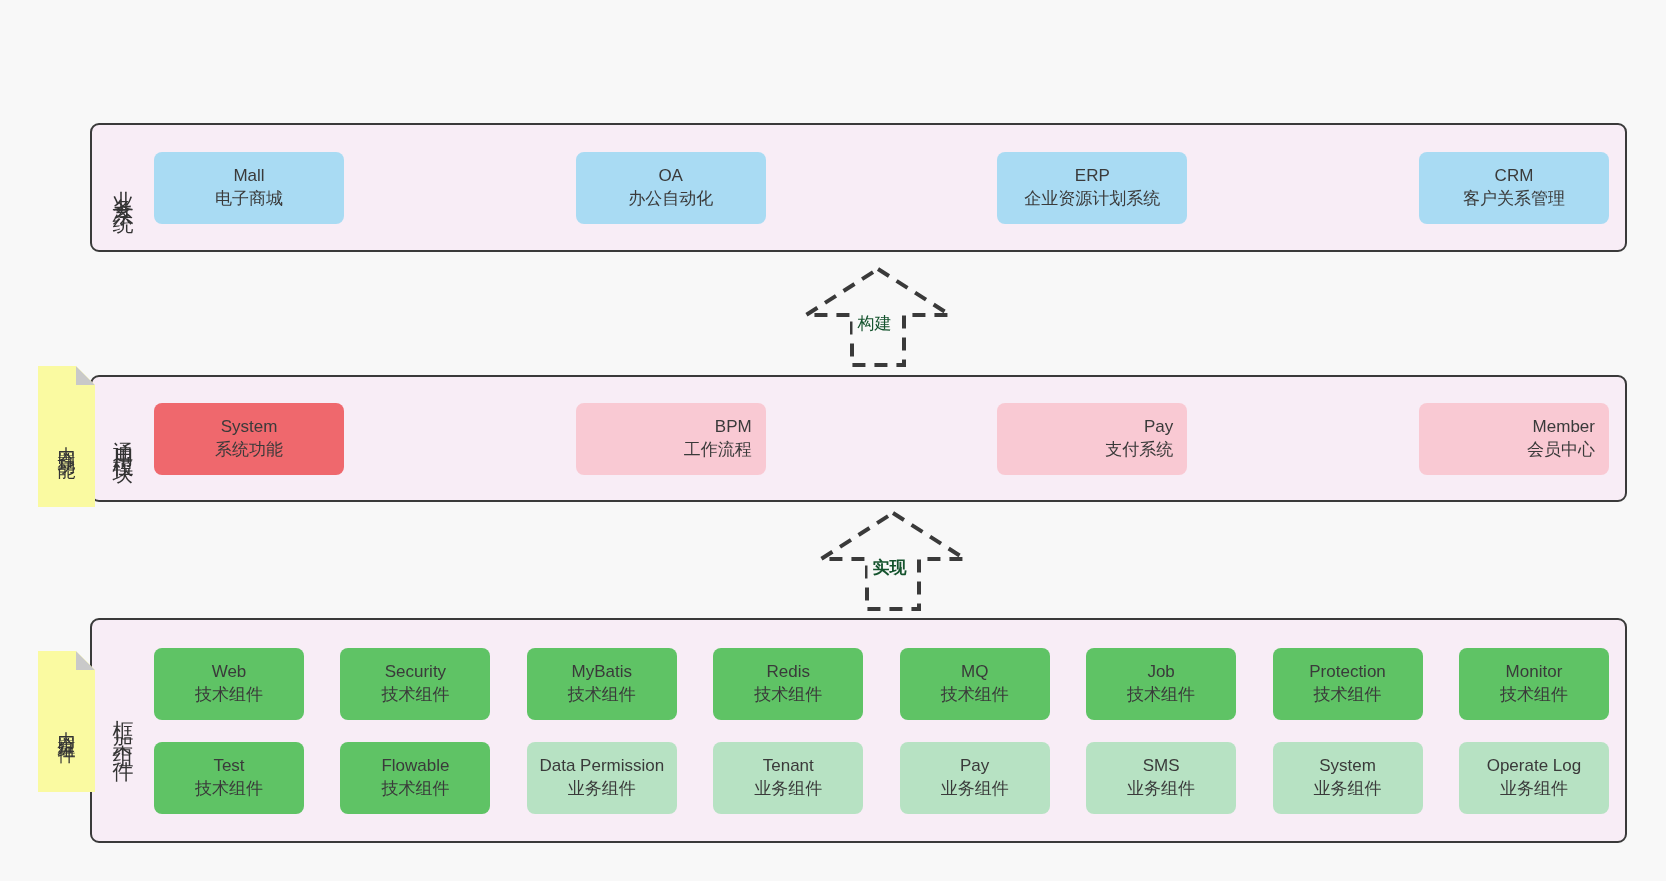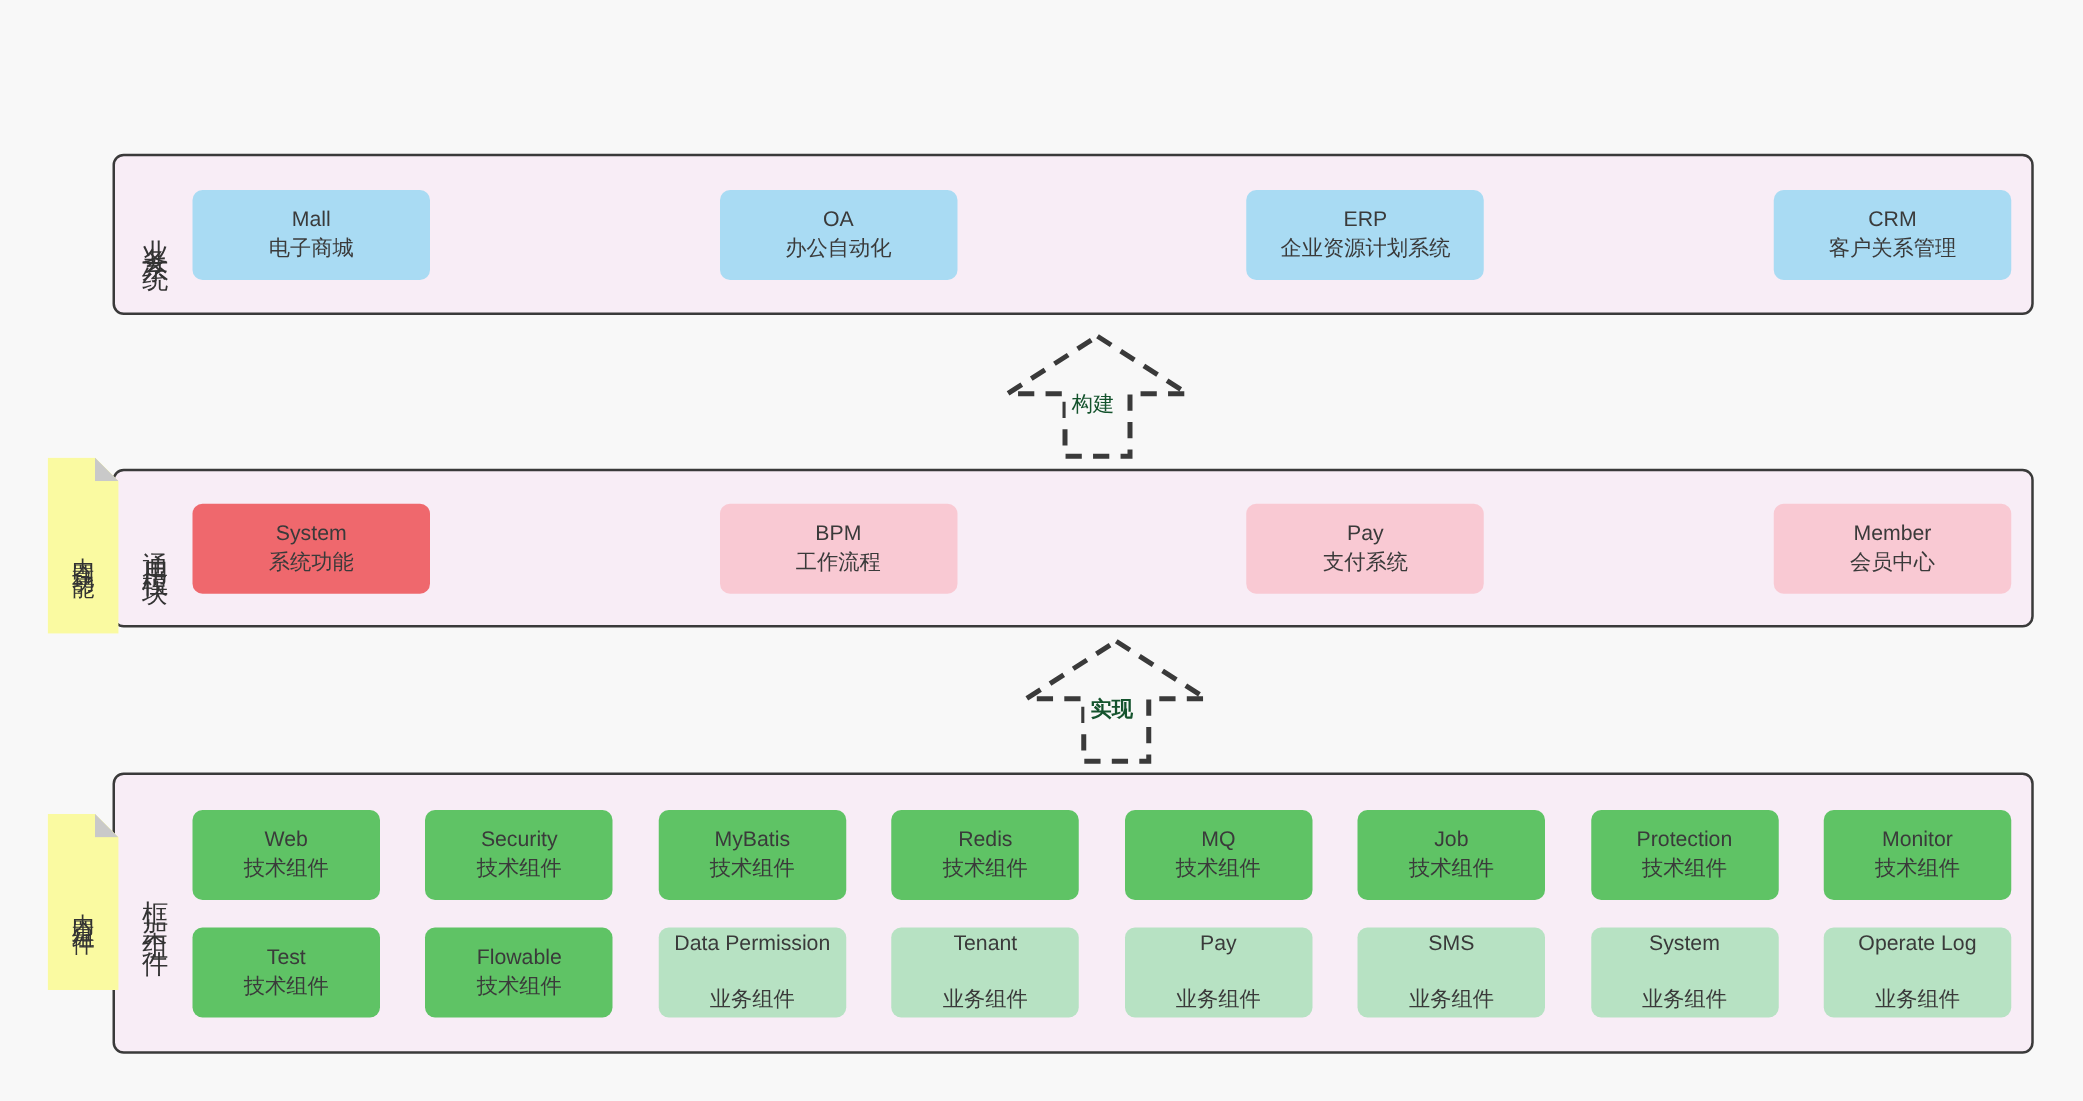--- a/index.html
+++ b/index.html
@@ -67,23 +67,23 @@
     align-items: center;
     justify-content: center;
     text-align: center;
     font-size: 17px;
     line-height: 1.35;
     padding: 2px 14px;
   }
   .layer-components .box { width: 150px; padding: 2px 10px; }
   .box.blue       { background: var(--blue); }
   .box.red        { background: var(--red); }
-  .box.pink       { background: var(--pink); }
+  .box.pink       { background: var(--pink); align-items: flex-end; }
   .box.green      { background: var(--green); }
-  .box.lightgreen { background: var(--lightgreen); justify-content: space-between; }
+  .box.lightgreen { background: var(--lightgreen); }
 
   
   .sticky {
     position: absolute;
     left: 38px;
     width: 57px;
     height: 141px;
     background: var(--sticky);
     z-index: 3;
     clip-path: polygon(0 0, calc(100% - 19px) 0, 100% 19px, 100% 100%, 0 100%);

